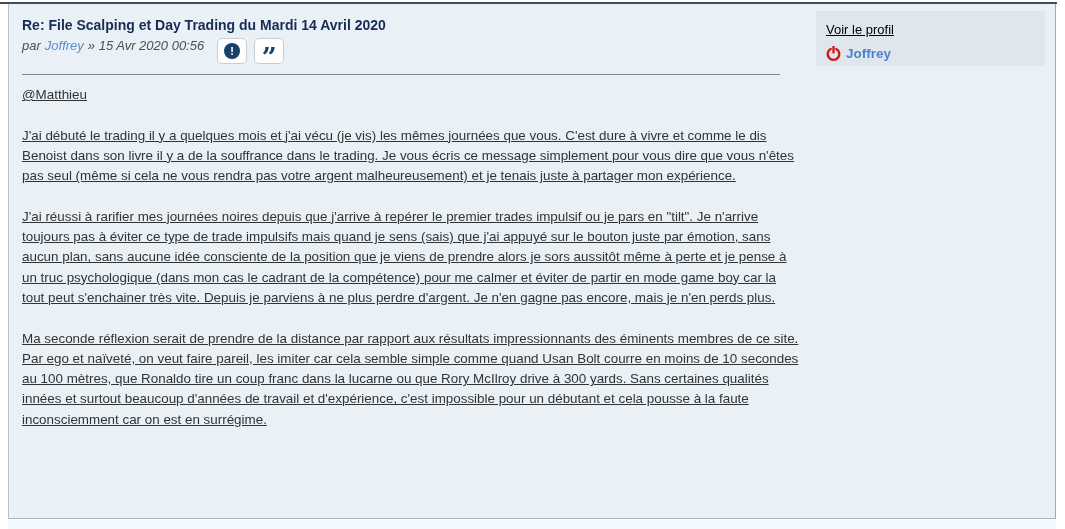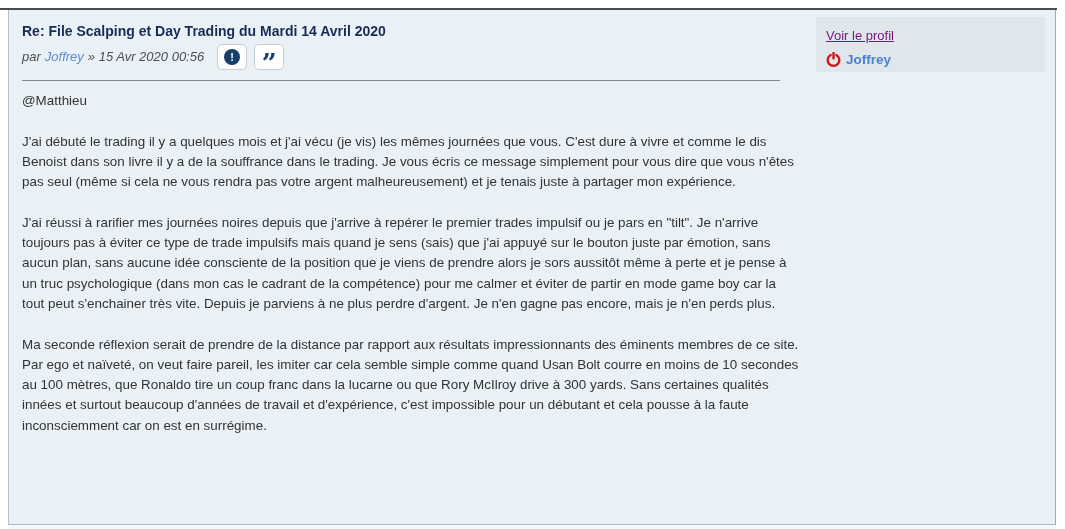--- a/index.html
+++ b/index.html
@@ -3,21 +3,21 @@
 <meta charset="utf-8">
 <style>
   * { box-sizing: border-box; }
   html, body {
     margin: 0; padding: 0;
     width: 1065px; height: 529px;
     background: #ffffff;
     font-family: "Liberation Sans", sans-serif;
     overflow: hidden;
   }
-  .stage { position: relative; width: 1065px; height: 382px; margin-top: 6px; }
+  .stage { position: relative; width: 1065px; height: 382px; }
 
   .top-line {
     position: absolute; top: 2px; left: 0;
     width: 1057px; height: 2px;
     background: #4a4d50;
   }
 
   .panel {
     position: absolute; left: 8px; top: 4px;
     width: 1048px; height: 515px;
@@ -42,21 +42,21 @@
     margin: 0;
     font-size: 14px; font-weight: bold;
     color: #172b55;
     line-height: 18px;
     text-decoration: none;
     display: inline-block;
   }
 
   .byline {
     margin-top: 4px;
-    display: flex; align-items: center;
+    display: flex; 
     font-style: italic;
     font-size: 13px;
     color: #4d4d4d;
     line-height: 16px;
   }
   .author-link {
     color: #5b8bd0; text-decoration: none;
     margin: 0 4px;
     cursor: pointer;
   }
@@ -101,32 +101,32 @@
     width: 758px;
   }
 
   .post-body {
     margin-top: 10px;
     width: 778px;
     font-size: 13.4px;
     line-height: 20.3px;
     color: #333333;
   }
-  .post-body p { margin: 0 0 20.3px 0; }
+  .post-body p { margin: 0 0 20.3px 0; text-decoration: underline; }
   .post-body p:last-child { margin-bottom: 0; }
 
   .profile-box {
     position: absolute; left: 807px; top: 7px;
     width: 229px; height: 55px;
     background: #dfe6ec;
     padding: 9px 10px;
   }
   .view-profile {
     font-size: 13px;
-    color: #701a75;
+    color: #000000;
     text-decoration: underline;
     cursor: pointer;
   }
   .profile-user {
     margin-top: 8px;
     display: flex; align-items: center;
   }
   .online-icon { display: inline-flex; margin-right: 5px; }
   .profile-username {
     font-size: 13.5px;

